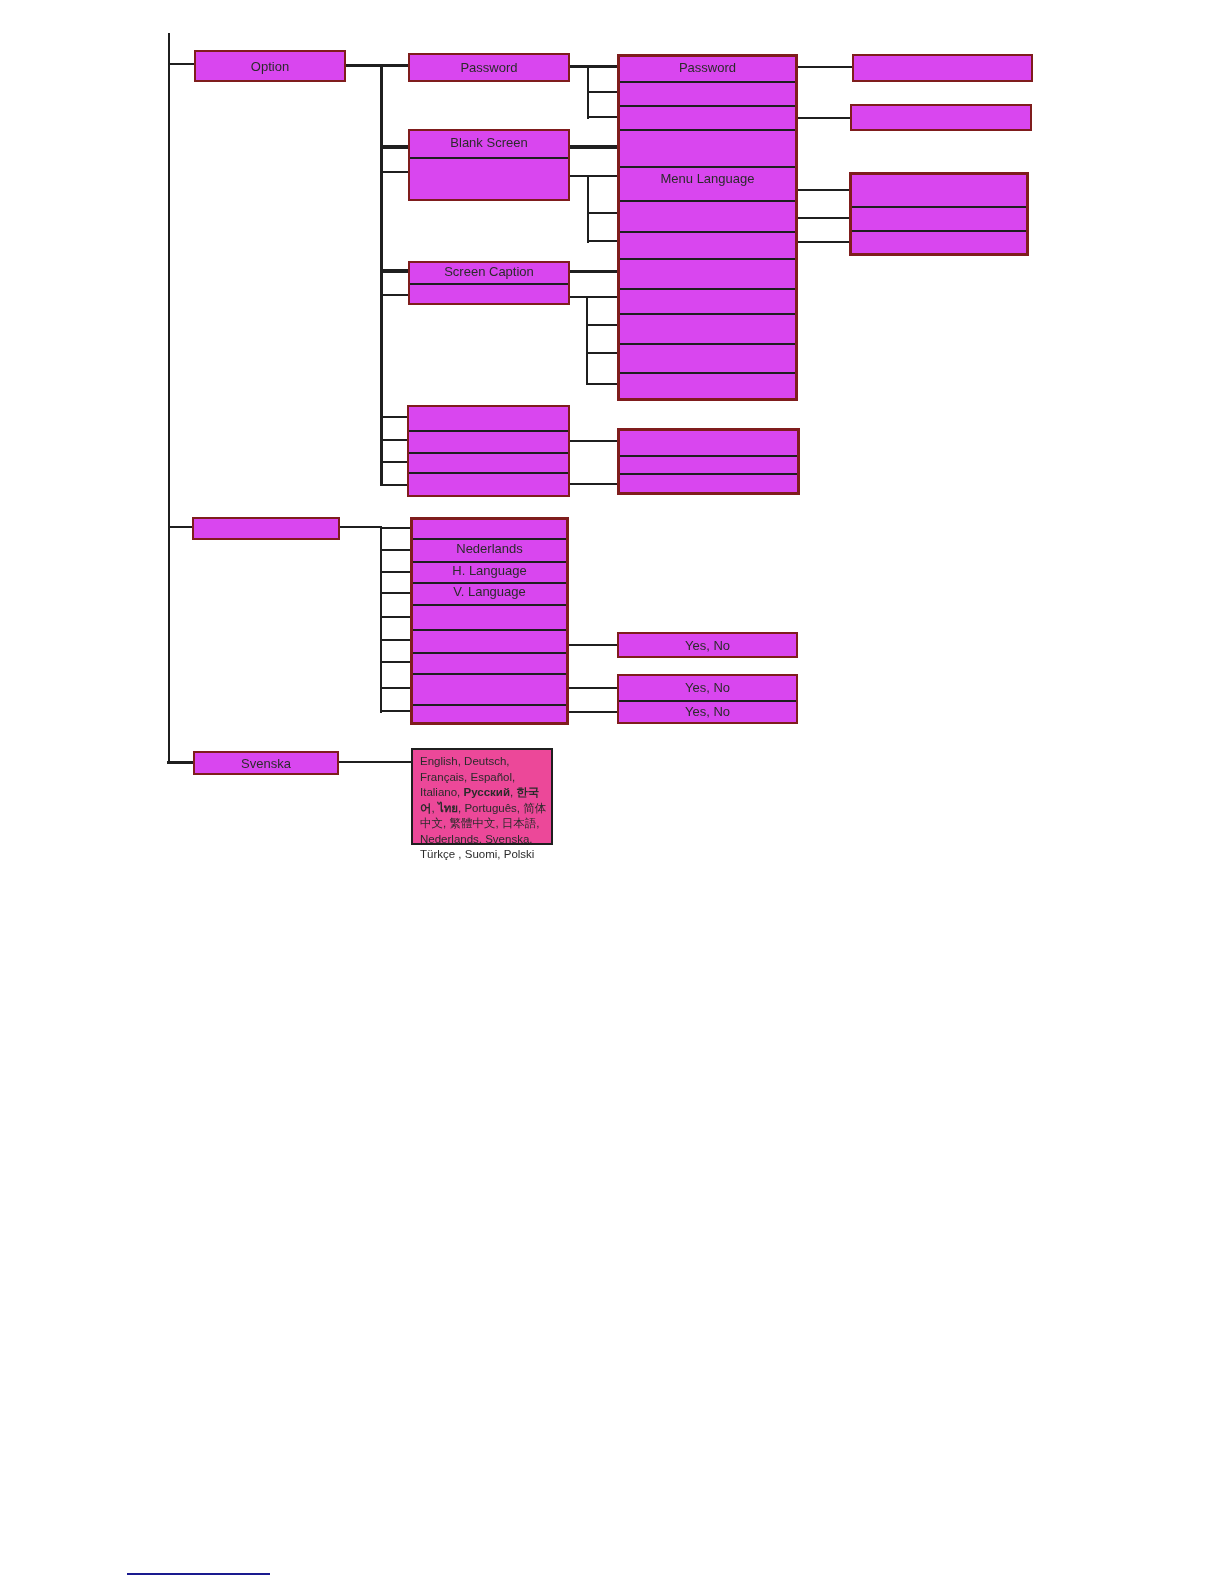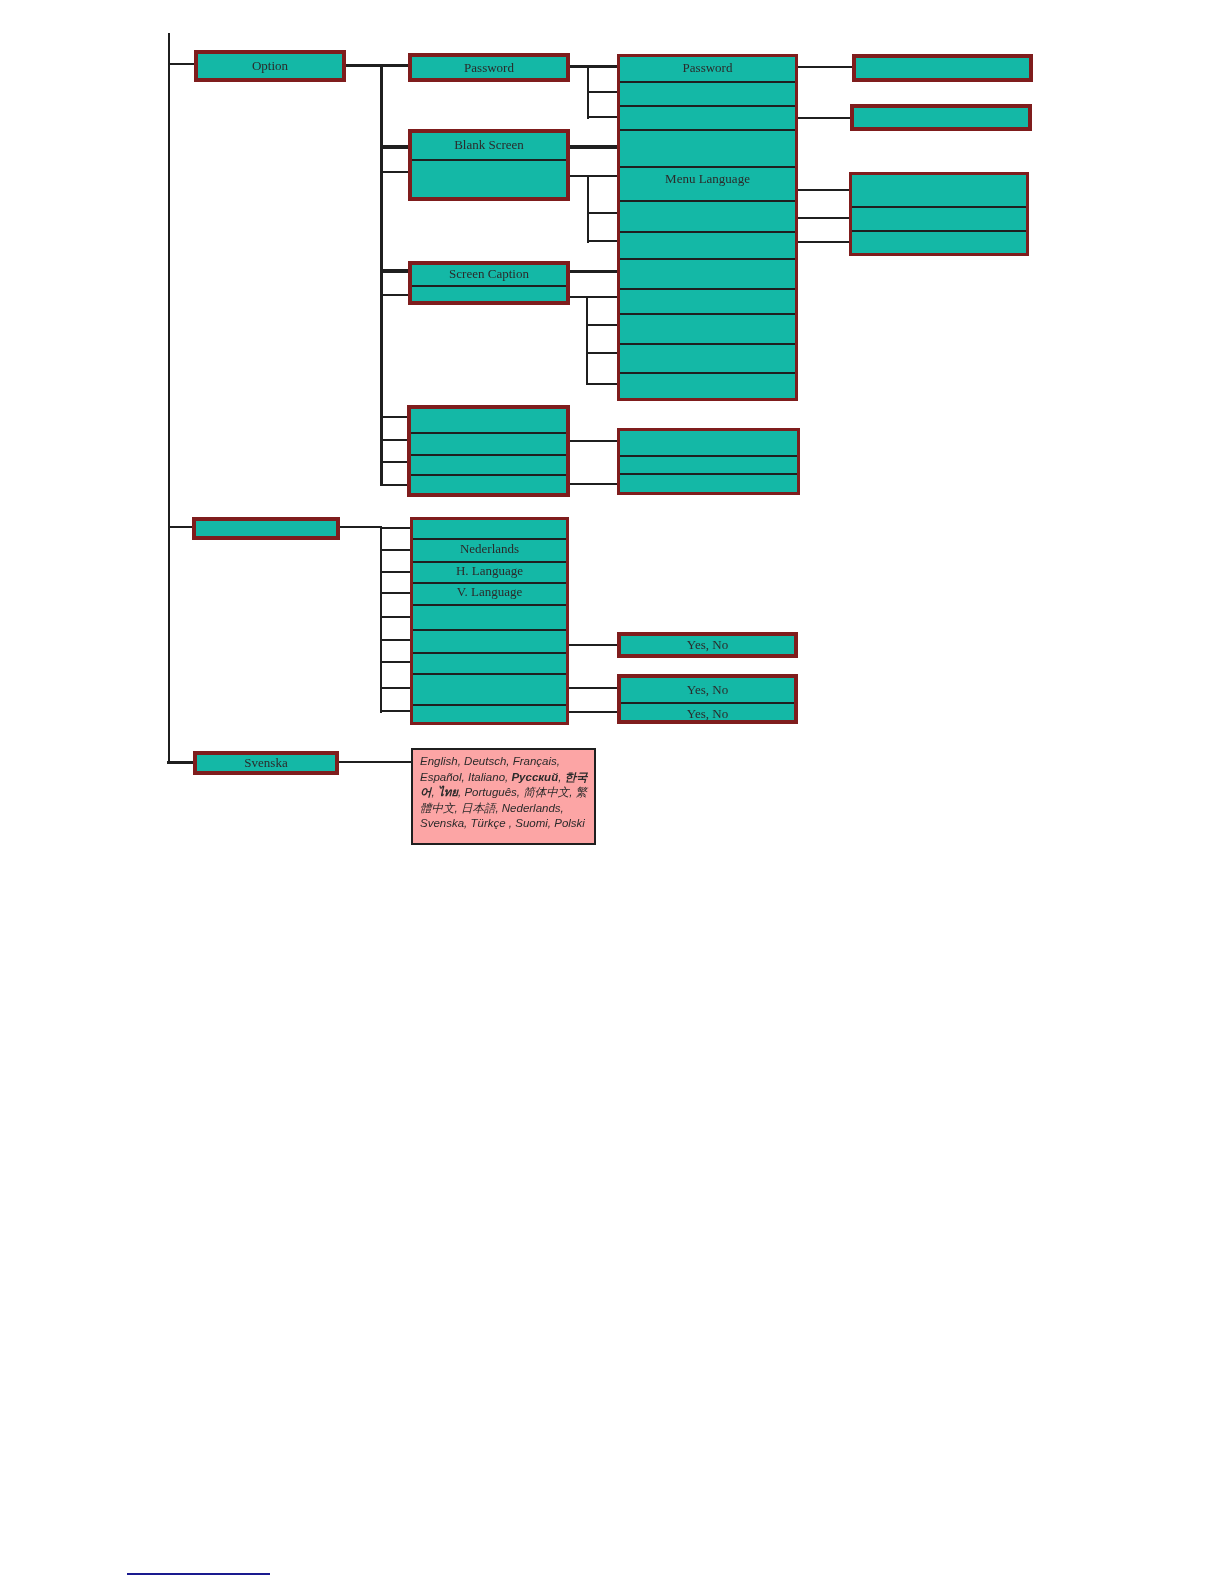--- a/index.html
+++ b/index.html
@@ -1,25 +1,25 @@
 <!DOCTYPE html>
 <html><head>
 <meta charset="utf-8">
 <style>
   html,body{margin:0;padding:0;background:#ffffff;}
   #page{position:relative;width:1224px;height:1584px;background:#ffffff;overflow:hidden;
         font-family:"Liberation Sans",sans-serif;}
   .hl,.vl{position:absolute;background:#1f1f1f;}
-  .box{position:absolute;border:4px solid #7f1d1d;background:#14b8a6;box-sizing:border-box;font-family:Liberation Serif, serif;}
+  .box{position:absolute;border:2px solid #7f1d1d;background:#d946ef;box-sizing:border-box;}
   .box.thick{border-width:3px;}
   .divider{position:absolute;left:0;right:0;height:2px;background:#1f1f1f;}
   .lbl{position:absolute;left:0;right:0;text-align:center;font-size:13px;color:#2b2b2b;white-space:nowrap;}
   .centered{display:flex;align-items:center;justify-content:center;font-size:13px;color:#2b2b2b;}
-  .langlist{position:absolute;left:411px;top:748px;width:185px;height:97px;border:2px solid #1f1f1f;
-            box-sizing:border-box;background:#fca5a5;font-style:italic;}
+  .langlist{position:absolute;left:411px;top:748px;width:142px;height:97px;border:2px solid #1f1f1f;
+            box-sizing:border-box;background:#ec4899;}
   .langlist p{margin:0;padding:4px 3px 0 7px;font-size:11.5px;line-height:15.5px;color:#2b2b2b;text-align:left;}
   .langlist .b{font-weight:bold;}
   .footer-rule{position:absolute;left:127px;top:1573px;width:143px;height:2px;background:#1a1a8f;}
 </style>
 </head>
 <body>
 
 <div id="page">
 
   <div class="vl" style="left:168px;top:33px;width:2px;height:730px;"></div>

